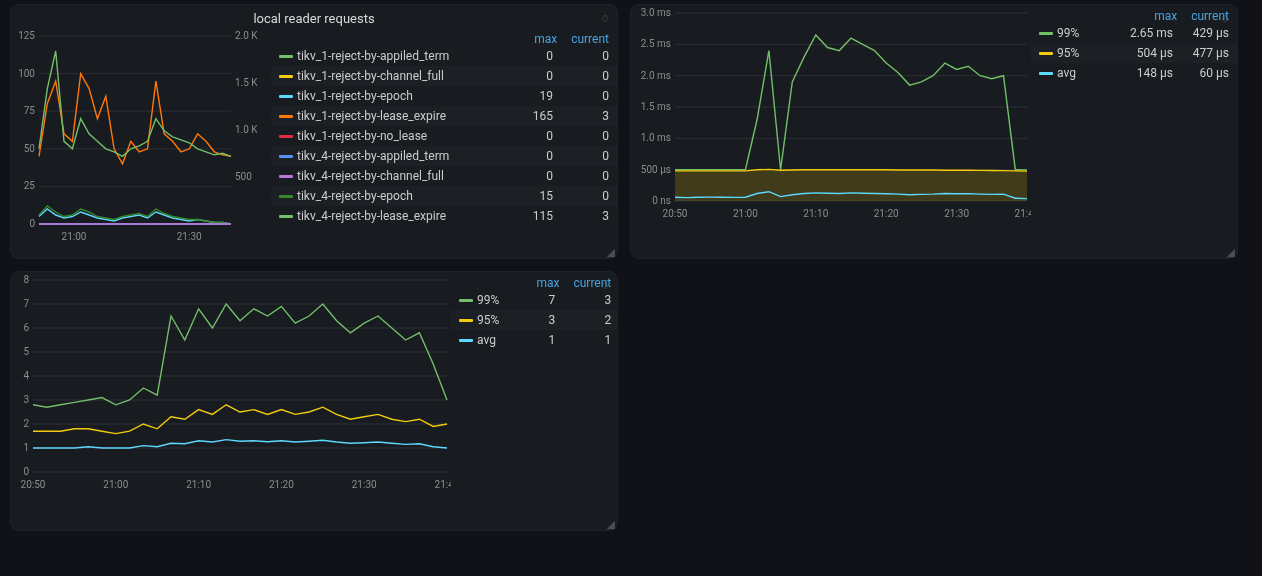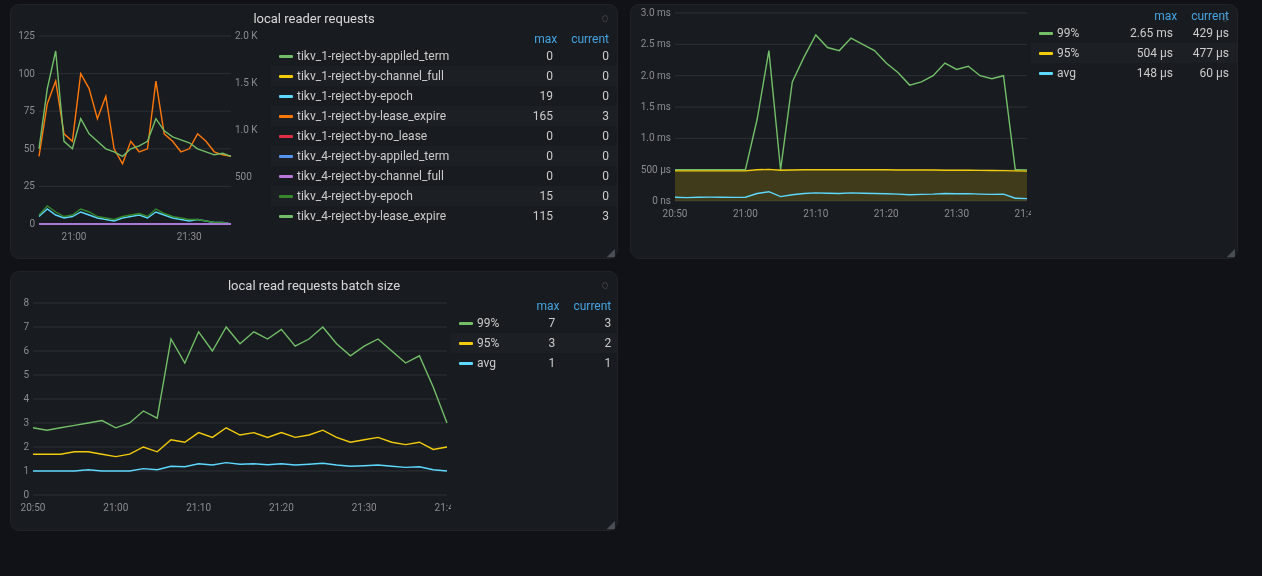--- a/index.html
+++ b/index.html
@@ -198,21 +198,20 @@
                 <span class="num">148 µs</span>
                 <span class="num">60 µs</span>
               </div>
             </div>
     </div>
   </div>
   <div class="resize">◢</div>
 </div>
 
 <div class="panel p3">
-  <div class="panel-title">local read requests batch size</div>
   <span class="panel-icon">◌</span>
   <div class="body">
     <div class="chart-area" style="width:440px">
       <svg id="svg-p3" width="440" height="222">
               <g class="grid">
                 <line x1="22" x2="436" y1="200" y2="200"></line>
                 <line x1="22" x2="436" y1="176" y2="176"></line>
                 <line x1="22" x2="436" y1="152" y2="152"></line>
                 <line x1="22" x2="436" y1="128" y2="128"></line>
                 <line x1="22" x2="436" y1="104" y2="104"></line>

